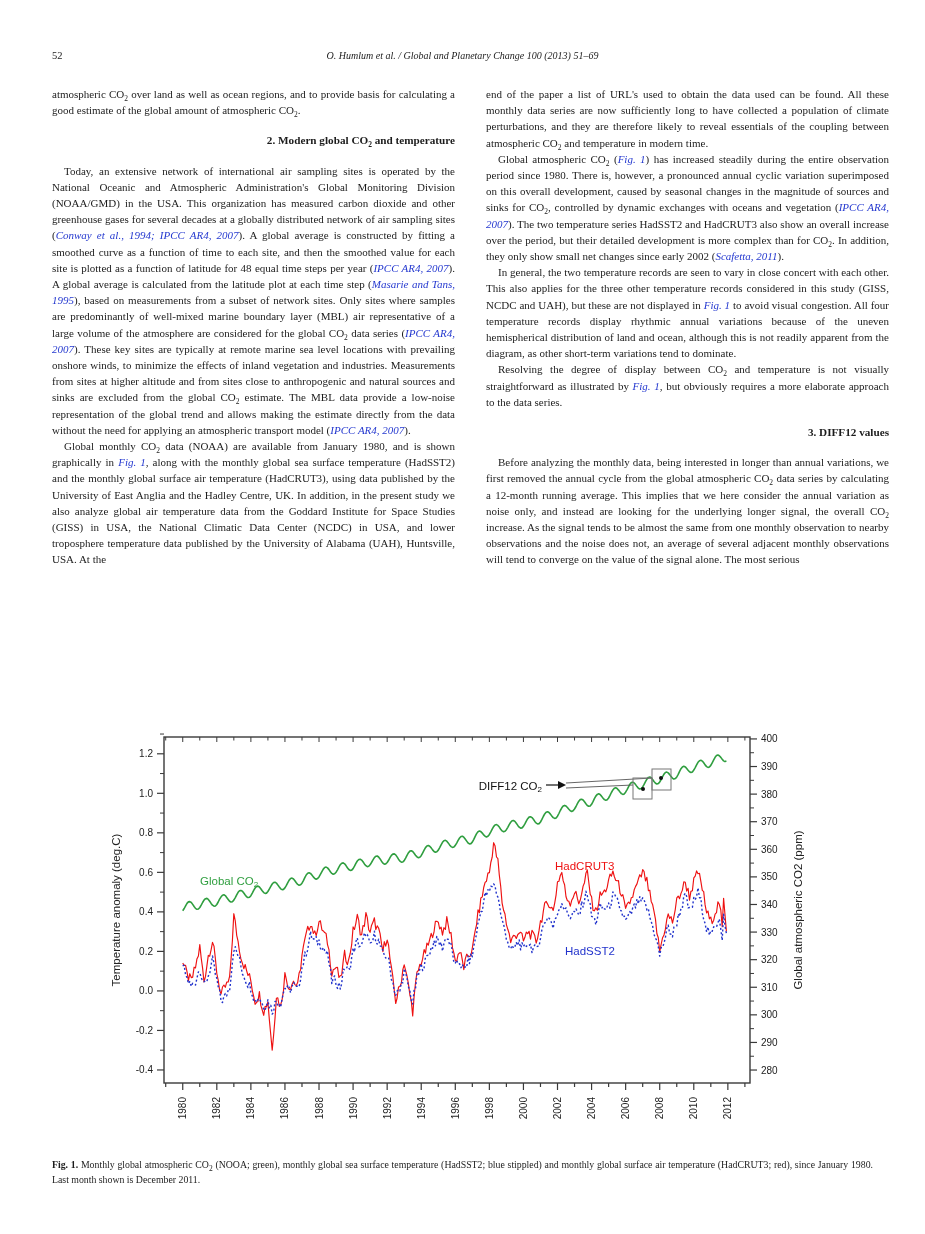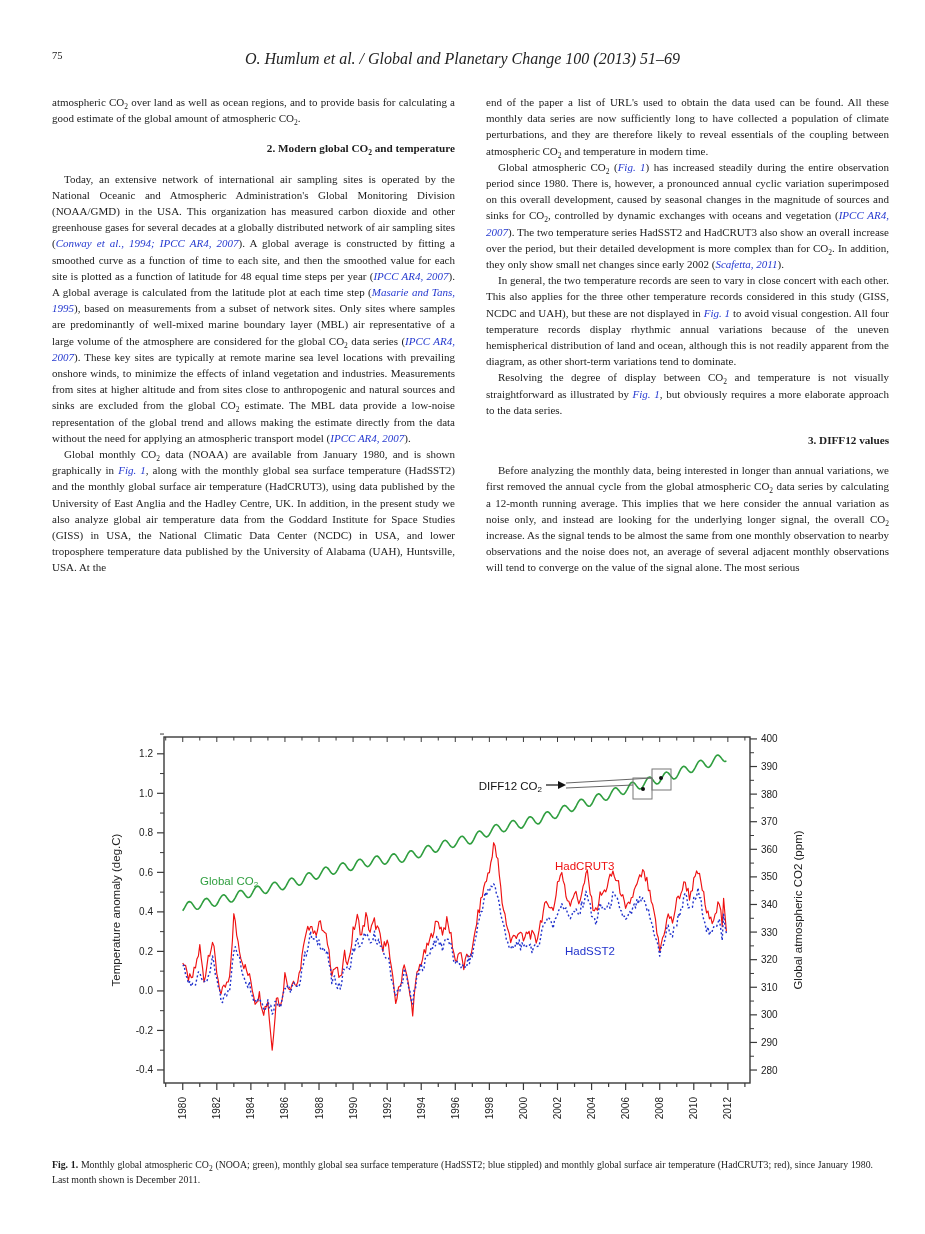--- a/index.html
+++ b/index.html
@@ -1,40 +1,40 @@
 <!DOCTYPE html>
 <html><head>
 <meta charset="utf-8">
 <style>
   html,body{margin:0;padding:0;background:#ffffff;}
   #page{position:relative;width:925px;height:1234px;background:#ffffff;overflow:hidden;
         font-family:"Liberation Serif", serif;color:#1c1c1c;}
   .runhead{position:absolute;top:50px;left:0;width:925px;text-align:center;
-           font-style:italic;font-size:16px;color:#222;}
+           font-style:italic;font-size:10px;color:#222;}
   .pagenum{position:absolute;top:50px;left:52px;font-size:10.5px;font-style:normal;color:#222;}
   .col{position:absolute;top:86px;width:403px;font-size:11px;line-height:16.2px;
-       text-align:justify;margin-top:8px;}
+       text-align:justify;}
   .col-left{left:52px;}
   .col-right{left:486px;}
   .para{margin:0;}
   .para.indent{text-indent:12px;}
   .heading{font-weight:bold;font-size:11.2px;margin:14px 0 14px 0;text-align:right;}
   .link{color:#2438cf;font-style:italic;}
   sub{font-size:7.5px;line-height:0;}
   .figwrap{position:absolute;left:100px;top:733px;width:730px;height:400px;}
   .caption{position:absolute;left:52px;top:1134px;width:821px;font-size:9.8px;
            line-height:14.5px;text-align:justify;color:#1c1c1c;margin-top:24px;}
   .caption .cap-label{font-weight:bold;}
   svg text{font-family:"Liberation Sans", sans-serif;}
 </style>
 </head>
 <body>
 
 <div id="page">
-  <div class="pagenum">75</div>
+  <div class="pagenum">52</div>
   <div class="runhead">O. Humlum et al. / Global and Planetary Change 100 (2013) 51–69</div>
 
   <div class="col col-left" id="col-left">
       <div class="para"><span>atmospheric CO</span><sub>2</sub><span> over land as well as ocean regions, and to provide basis for calculating a good estimate of the global amount of atmospheric CO</span><sub>2</sub><span>.</span></div>
       <div class="heading"><span>2. Modern global CO</span><sub>2</sub><span> and temperature</span></div>
       <div class="para indent"><span>Today, an extensive network of international air sampling sites is operated by the National Oceanic and Atmospheric Administration's Global Monitoring Division (NOAA/GMD) in the USA. This organization has measured carbon dioxide and other greenhouse gases for several decades at a globally distributed network of air sampling sites (</span><span class="link">Conway et al., 1994; IPCC AR4, 2007</span><span>). A global average is constructed by fitting a smoothed curve as a function of time to each site, and then the smoothed value for each site is plotted as a function of latitude for 48 equal time steps per year (</span><span class="link">IPCC AR4, 2007</span><span>). A global average is calculated from the latitude plot at each time step (</span><span class="link">Masarie and Tans, 1995</span><span>), based on measurements from a subset of network sites. Only sites where samples are predominantly of well-mixed marine boundary layer (MBL) air representative of a large volume of the atmosphere are considered for the global CO</span><sub>2</sub><span> data series (</span><span class="link">IPCC AR4, 2007</span><span>). These key sites are typically at remote marine sea level locations with prevailing onshore winds, to minimize the effects of inland vegetation and industries. Measurements from sites at higher altitude and from sites close to anthropogenic and natural sources and sinks are excluded from the global CO</span><sub>2</sub><span> estimate. The MBL data provide a low-noise representation of the global trend and allows making the estimate directly from the data without the need for applying an atmospheric transport model (</span><span class="link">IPCC AR4, 2007</span><span>).</span></div>
       <div class="para indent"><span>Global monthly CO</span><sub>2</sub><span> data (NOAA) are available from January 1980, and is shown graphically in </span><span class="link">Fig. 1</span><span>, along with the monthly global sea surface temperature (HadSST2) and the monthly global surface air temperature (HadCRUT3), using data published by the University of East Anglia and the Hadley Centre, UK. In addition, in the present study we also analyze global air temperature data from the Goddard Institute for Space Studies (GISS) in USA, the National Climatic Data Center (NCDC) in USA, and lower troposphere temperature data published by the University of Alabama (UAH), Huntsville, USA. At the</span></div>
     </div>
   <div class="col col-right" id="col-right">
       <div class="para"><span>end of the paper a list of URL's used to obtain the data used can be found. All these monthly data series are now sufficiently long to have collected a population of climate perturbations, and they are therefore likely to reveal essentials of the coupling between atmospheric CO</span><sub>2</sub><span> and temperature in modern time.</span></div>

